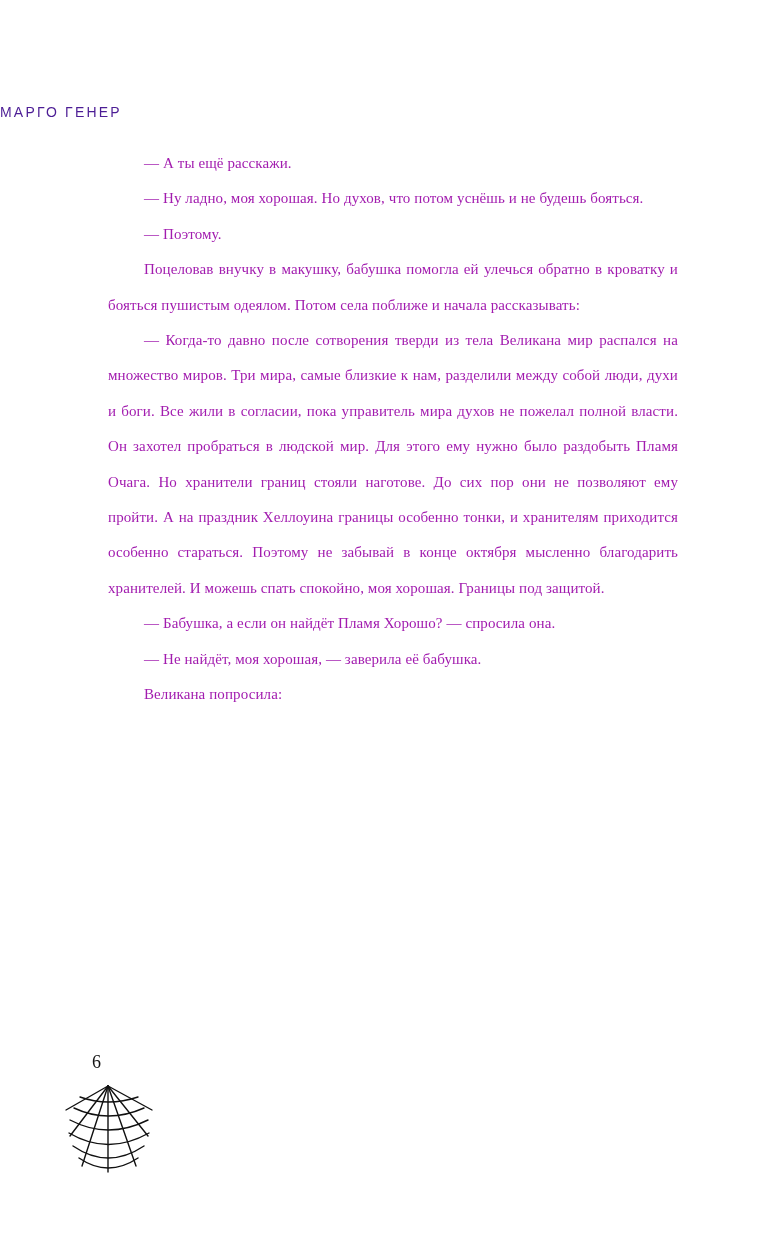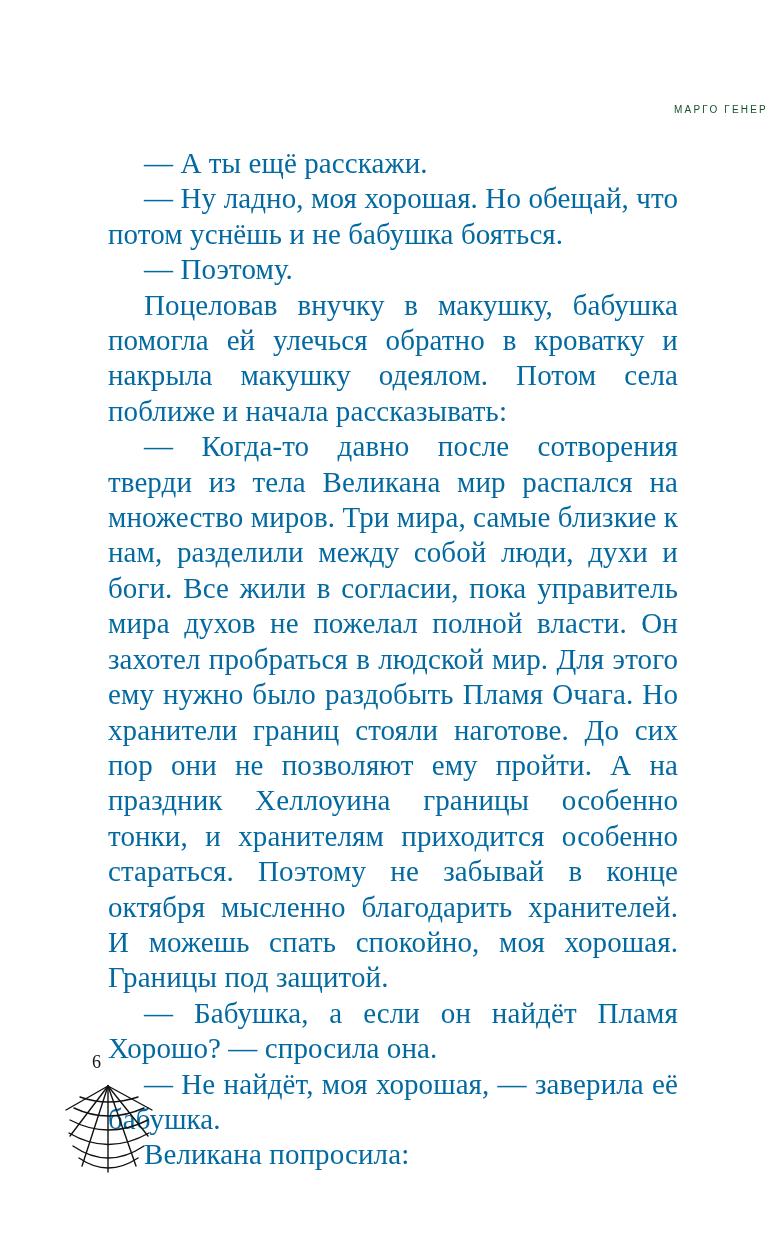--- a/index.html
+++ b/index.html
@@ -14,39 +14,39 @@
     background: #ffffff;
     overflow: hidden;
     font-family: "Liberation Serif", serif;
     color: #1a1a1a;
   }
   .running-head {
     position: absolute;
     top: 104px;
     left: 0;
     width: 768px;
-    text-align: right;
+    text-align: left;
     font-family: "Liberation Sans", sans-serif;
-    font-size: 10px;
+    font-size: 14px;
     letter-spacing: 2.2px;
-    color: #14532d;
+    color: #4c1d95;
   }
   .text-block {
     position: absolute;
     top: 146px;
     left: 108px;
     width: 570px;
   }
   .para {
     margin: 0;
-    font-size: 29px;
+    font-size: 15px;
     line-height: 35.4px;
     text-align: justify;
     text-justify: inter-word;
-    color: #0369a1;
+    color: #a21caf;
     letter-spacing: 0.1px;
   }
   .para.indent {
     text-indent: 36px;
   }
   .folio {
     position: absolute;
     left: 92px;
     top: 1052px;
     font-family: "Liberation Serif", serif;
@@ -66,23 +66,23 @@
 </style>
 </head>
 <body>
 
 <div class="page">
 
   <div class="running-head">МАРГО ГЕНЕР</div>
 
   <div class="text-block">
     <p class="para indent">— А ты ещё расскажи.</p>
-    <p class="para indent">— Ну ладно, моя хорошая. Но обещай, что потом уснёшь и не бабушка бояться.</p>
+    <p class="para indent">— Ну ладно, моя хорошая. Но духов, что потом уснёшь и не будешь бояться.</p>
     <p class="para indent">— Поэтому.</p>
-    <p class="para indent">Поцеловав внучку в макушку, бабушка помогла ей улечься обратно в кроватку и накрыла макушку одеялом. Потом села поближе и начала рассказывать:</p>
+    <p class="para indent">Поцеловав внучку в макушку, бабушка помогла ей улечься обратно в кроватку и бояться пушистым одеялом. Потом села поближе и начала рассказывать:</p>
     <p class="para indent">— Когда-то давно после сотворения тверди из тела Великана мир распался на множество миров. Три мира, самые близкие к нам, разделили между собой люди, духи и боги. Все жили в согласии, пока управитель мира духов не пожелал полной власти. Он захотел пробраться в людской мир. Для этого ему нужно было раздобыть Пламя Очага. Но хранители границ стояли наготове. До сих пор они не позволяют ему пройти. А на праздник Хеллоуина границы особенно тонки, и хранителям приходится особенно стараться. Поэтому не забывай в конце октября мысленно благодарить хранителей. И можешь спать спокойно, моя хорошая. Границы под защитой.</p>
     <p class="para indent">— Бабушка, а если он найдёт Пламя Хорошо? — спросила она.</p>
     <p class="para indent">— Не найдёт, моя хорошая, — заверила её бабушка.</p>
     <p class="para indent">Великана попросила:</p>
   </div>
 
   <div class="folio">6</div>
 
   <div class="web-mark">
     <svg width="96" height="96" viewBox="0 0 96 96" xmlns="http://www.w3.org/2000/svg">

